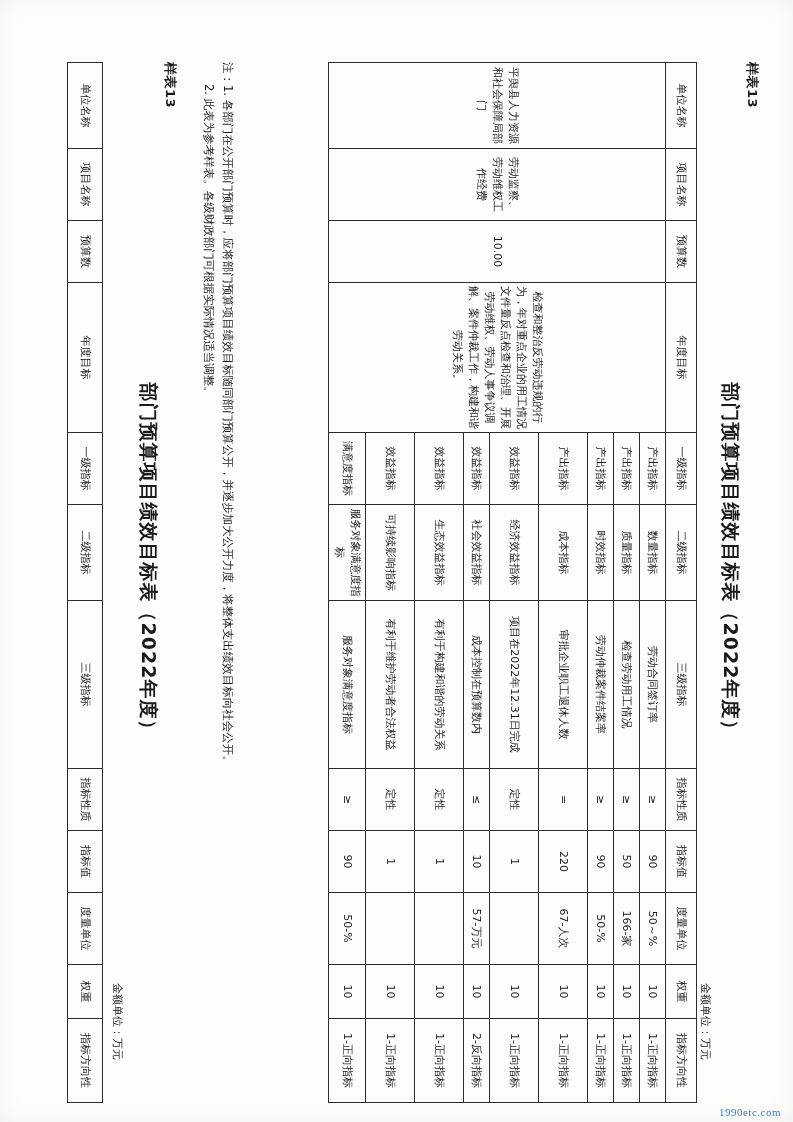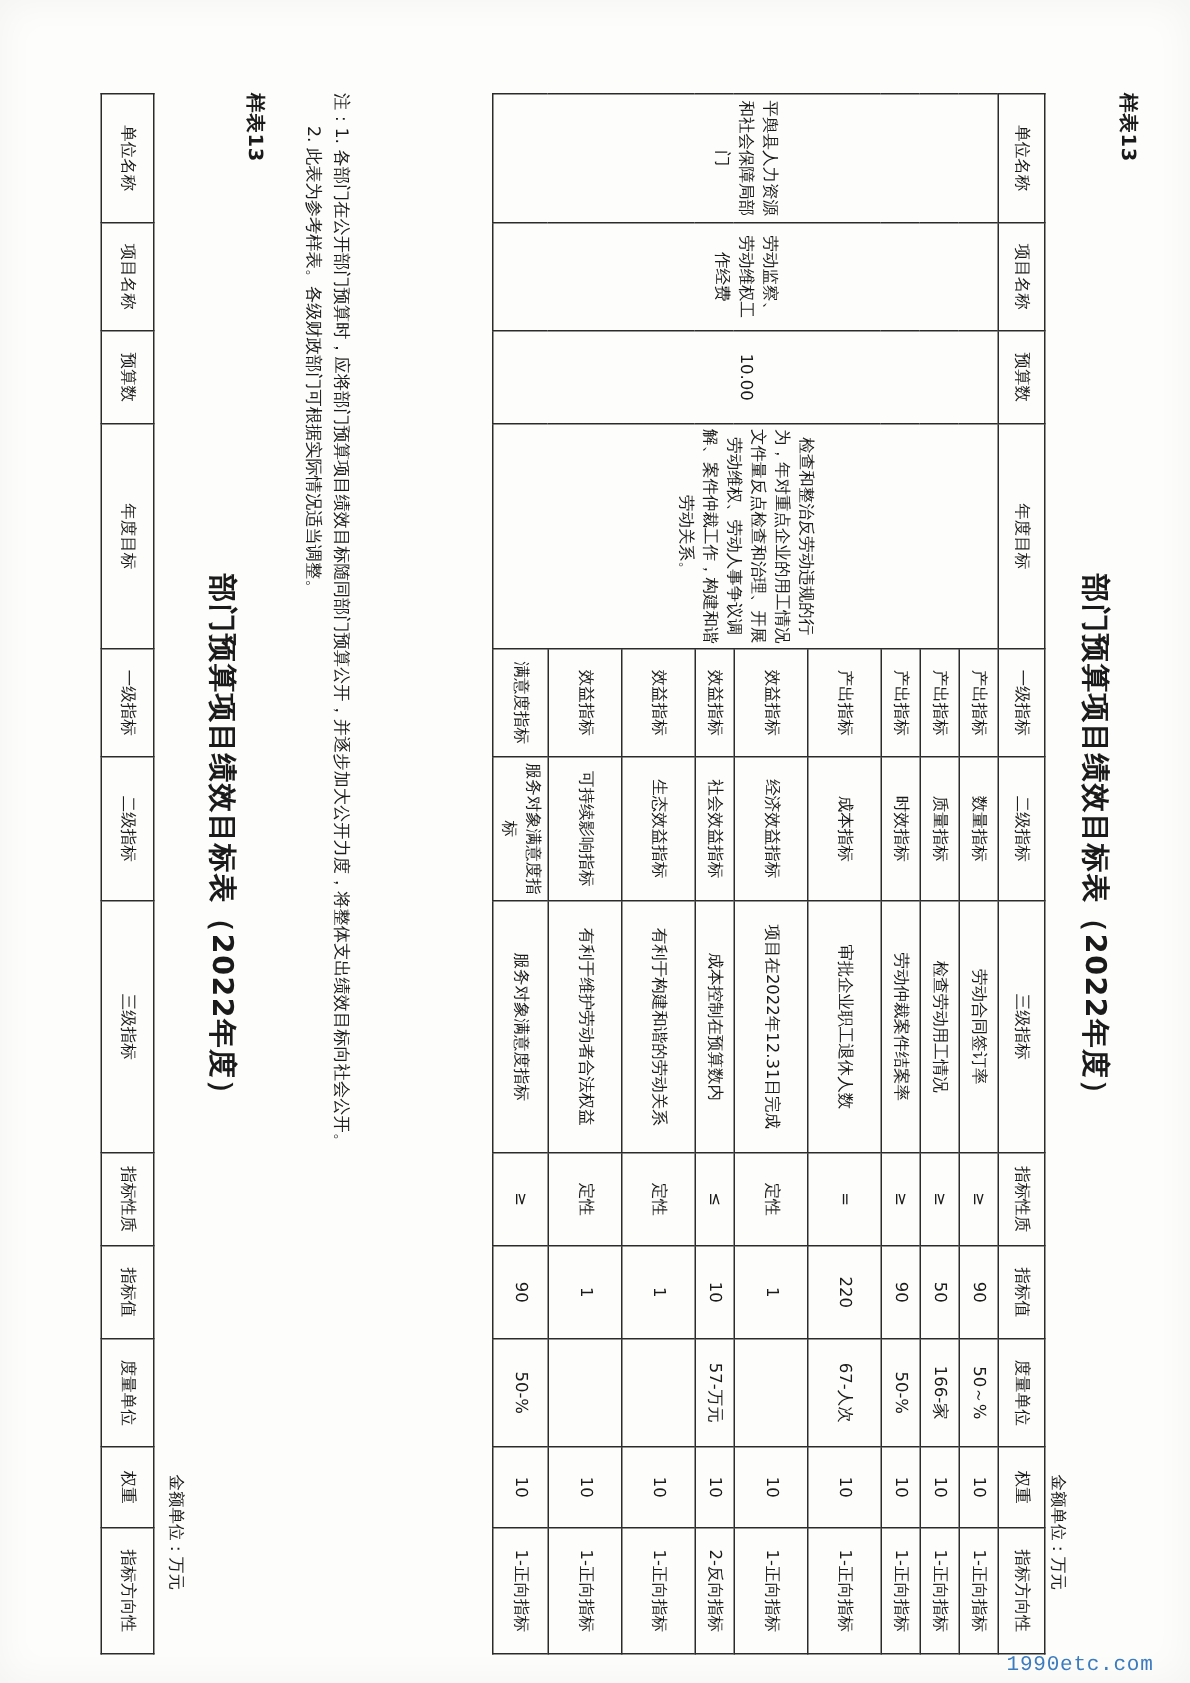--- a/index.html
+++ b/index.html
@@ -103,24 +103,24 @@
   #table-blank {
     left: 62px;
     top: 690px;
     width: 1000px;
   }
   #table-blank th { height: 30px; }
 
   
   .watermark {
     position: absolute;
-    right: 24px;
+    right: 12px;
     bottom: 4px;
-    font-family: Liberation Mono, monospace;
-    font-size: 14px;
+    font-family: Liberation Serif, serif;
+    font-size: 11px;
     color: #3b7bbf;
     letter-spacing: 0.5px;
   }
 
   
   .scan-edge {
     position: absolute;
     inset: 0;
     pointer-events: none;
     box-shadow: inset 0 0 26px rgba(0,0,0,0.045);

